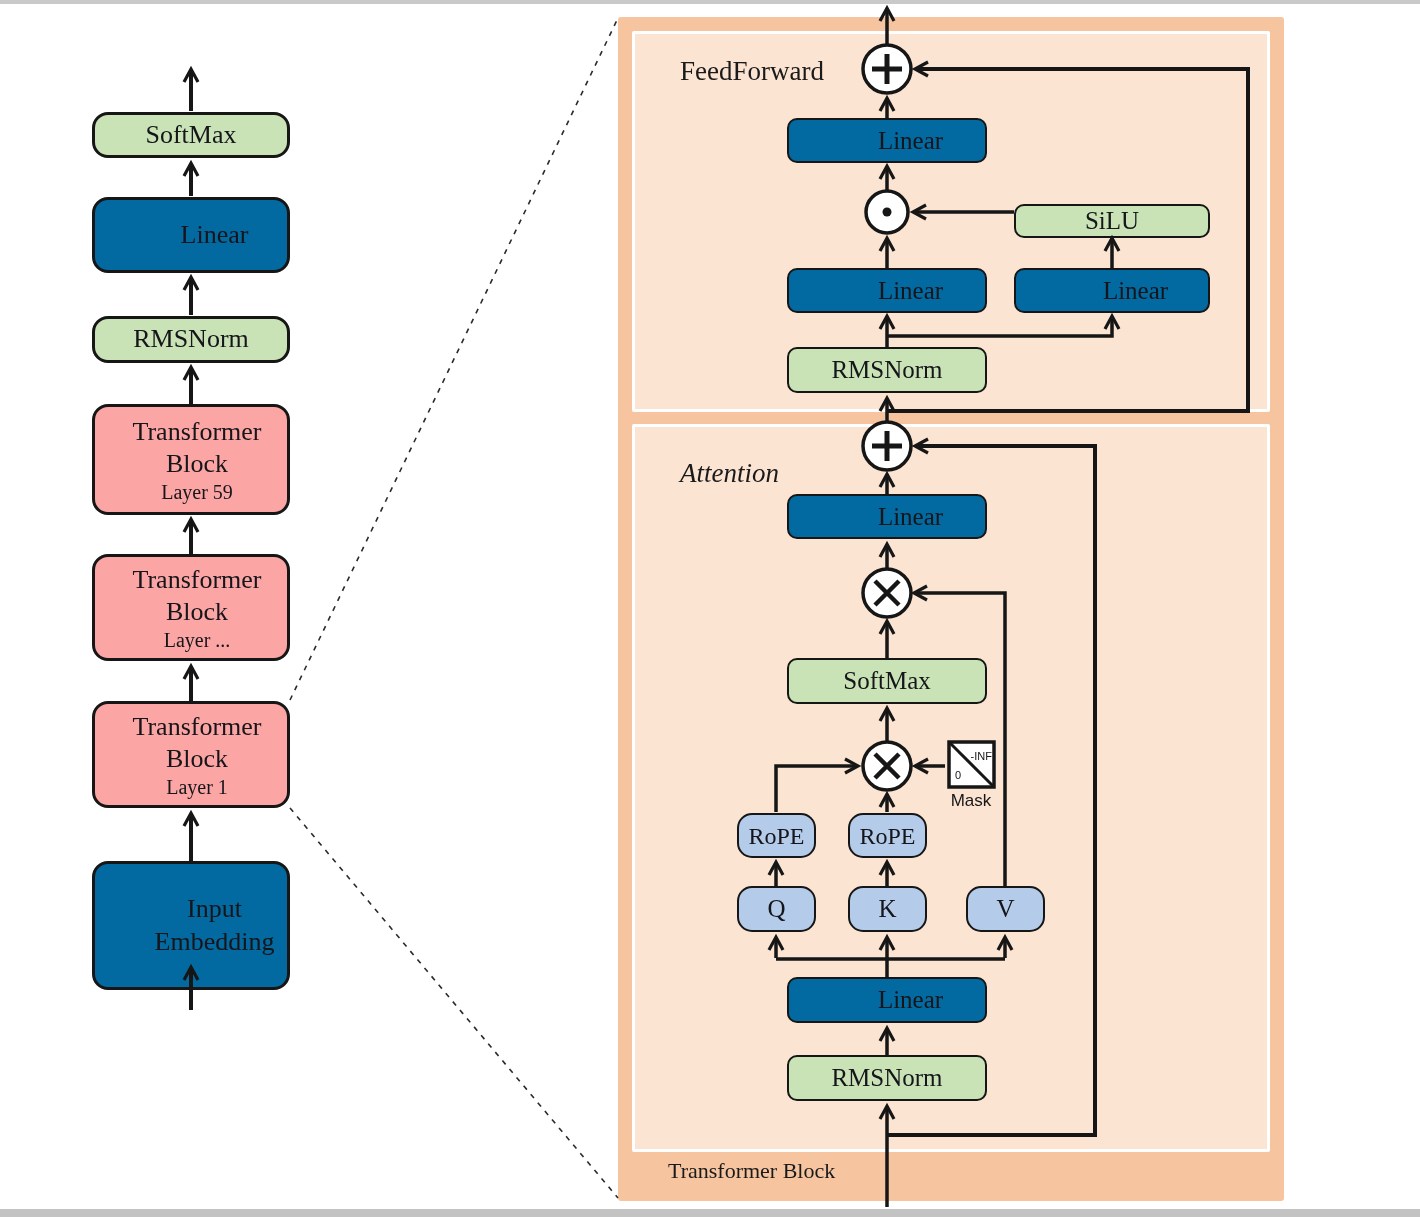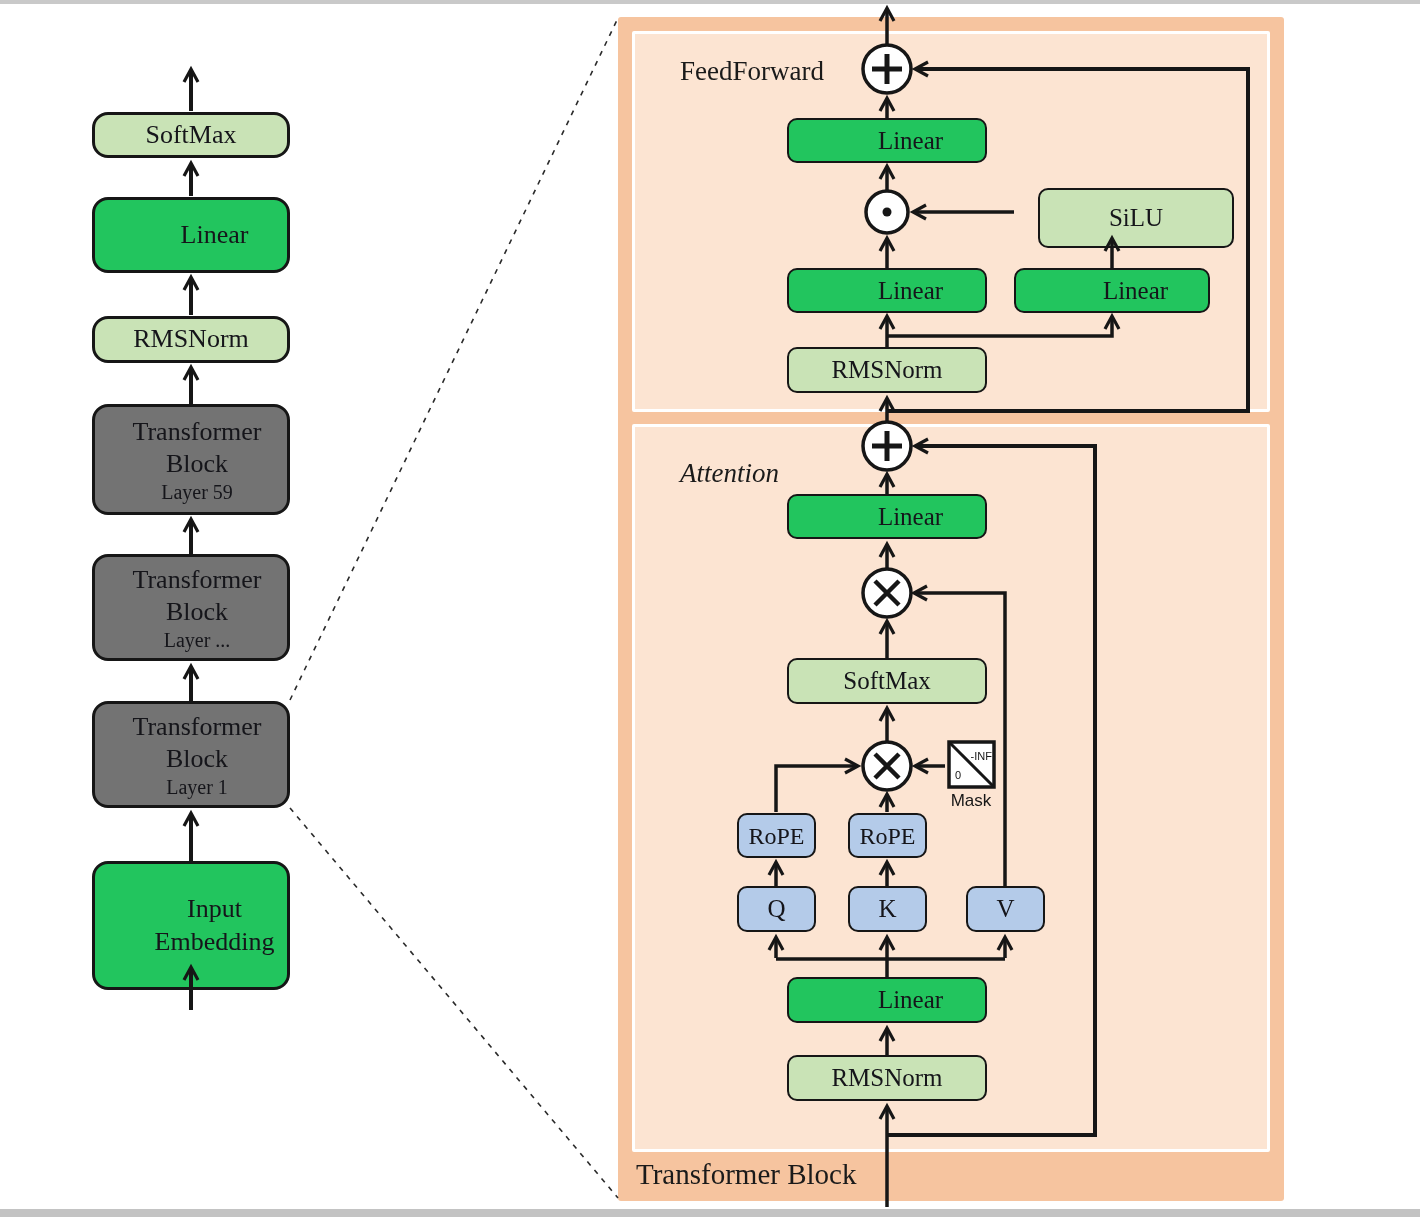--- a/index.html
+++ b/index.html
@@ -8,32 +8,32 @@
   .bar{position:absolute;left:0;width:1420px;}
   .bar.top{top:0;height:4px;background:#c9c9c9;}
   .bar.bottom{top:1209px;height:8px;background:#c3c3c3;}
 
   .bx{position:absolute;box-sizing:border-box;border:2.5px solid #161616;
       display:flex;flex-direction:column;align-items:center;justify-content:center;
       text-align:center;line-height:1.25;}
   .left-bx{border-radius:16px;font-size:26px;border-width:3px;}
   .right-bx{border-radius:10px;font-size:25px;}
   .sub{font-size:20px;line-height:1.15;}
-  .blue{background:#22c55e;padding-left:47px;}
+  .blue{background:#0369a1;padding-left:47px;}
   .green{background:#c9e3b6;}
-  .orange{background:#737373;padding-left:12px;}
-  .qkv{background:#b4cbe9;}
+  .orange{background:#fca5a5;padding-left:12px;}
+  .qkv{background:#b4cbe9;border-radius:15px;}
 
   .outer-panel{position:absolute;left:618px;top:17px;width:666px;height:1184px;
                background:#f6c49f;border-radius:3px;}
   .inner-panel{position:absolute;box-sizing:border-box;background:#fce4d2;border:3px solid #ffffff;border-radius:2px;}
   .inner-ff{left:632px;top:31px;width:638px;height:381px;}
   .inner-att{left:632px;top:424px;width:638px;height:728px;}
   .section-label{position:absolute;font-size:27px;color:#1a1a1a;margin-left:20px;}
-  .panel-title{position:absolute;left:636px;top:1158px;font-size:29px;color:#1a1a1a;}
+  .panel-title{position:absolute;left:668px;top:1158px;font-size:22px;color:#1a1a1a;}
 
   svg.overlay{position:absolute;left:0;top:0;pointer-events:none;}
   .flow{stroke:#161616;stroke-width:3.5;fill:none;}
   .thick{stroke-width:4;}
   .leftflow{stroke:#161616;stroke-width:4;fill:none;}
   .dash{stroke:#2a2a2a;stroke-width:1.6;fill:none;stroke-dasharray:5 6;}
   .node{fill:#ffffff;stroke:#161616;stroke-width:3.5;}
   .glyph{stroke:#161616;fill:none;}
   .mask-small{font-family:"Liberation Sans",sans-serif;font-size:11px;fill:#161616;}
   .mask-caption{font-family:"Liberation Sans",sans-serif;font-size:17px;fill:#161616;}
@@ -78,21 +78,21 @@
   <div class="inner-panel inner-ff"></div>
   <div class="inner-panel inner-att"></div>
 
   <div class="section-label" style="left:660px;top:56px;">FeedForward</div>
   <div class="section-label" style="left:660px;top:458px;font-style:italic;">Attention</div>
   <div class="panel-title">Transformer Block</div>
 
   <div class="bx right-bx blue" style="left:787px;top:118px;width:200px;height:45px;">
     <span>Linear</span>
   </div>
-  <div class="bx right-bx green" style="left:1014px;top:188px;width:196px;height:60px;margin-left:24px;">
+  <div class="bx right-bx green" style="left:1014px;top:204px;width:196px;height:34px;">
     <span>SiLU</span>
   </div>
   <div class="bx right-bx blue" style="left:787px;top:268px;width:200px;height:45px;">
     <span>Linear</span>
   </div>
   <div class="bx right-bx blue" style="left:1014px;top:268px;width:196px;height:45px;">
     <span>Linear</span>
   </div>
   <div class="bx right-bx green" style="left:787px;top:347px;width:200px;height:46px;">
     <span>RMSNorm</span>

